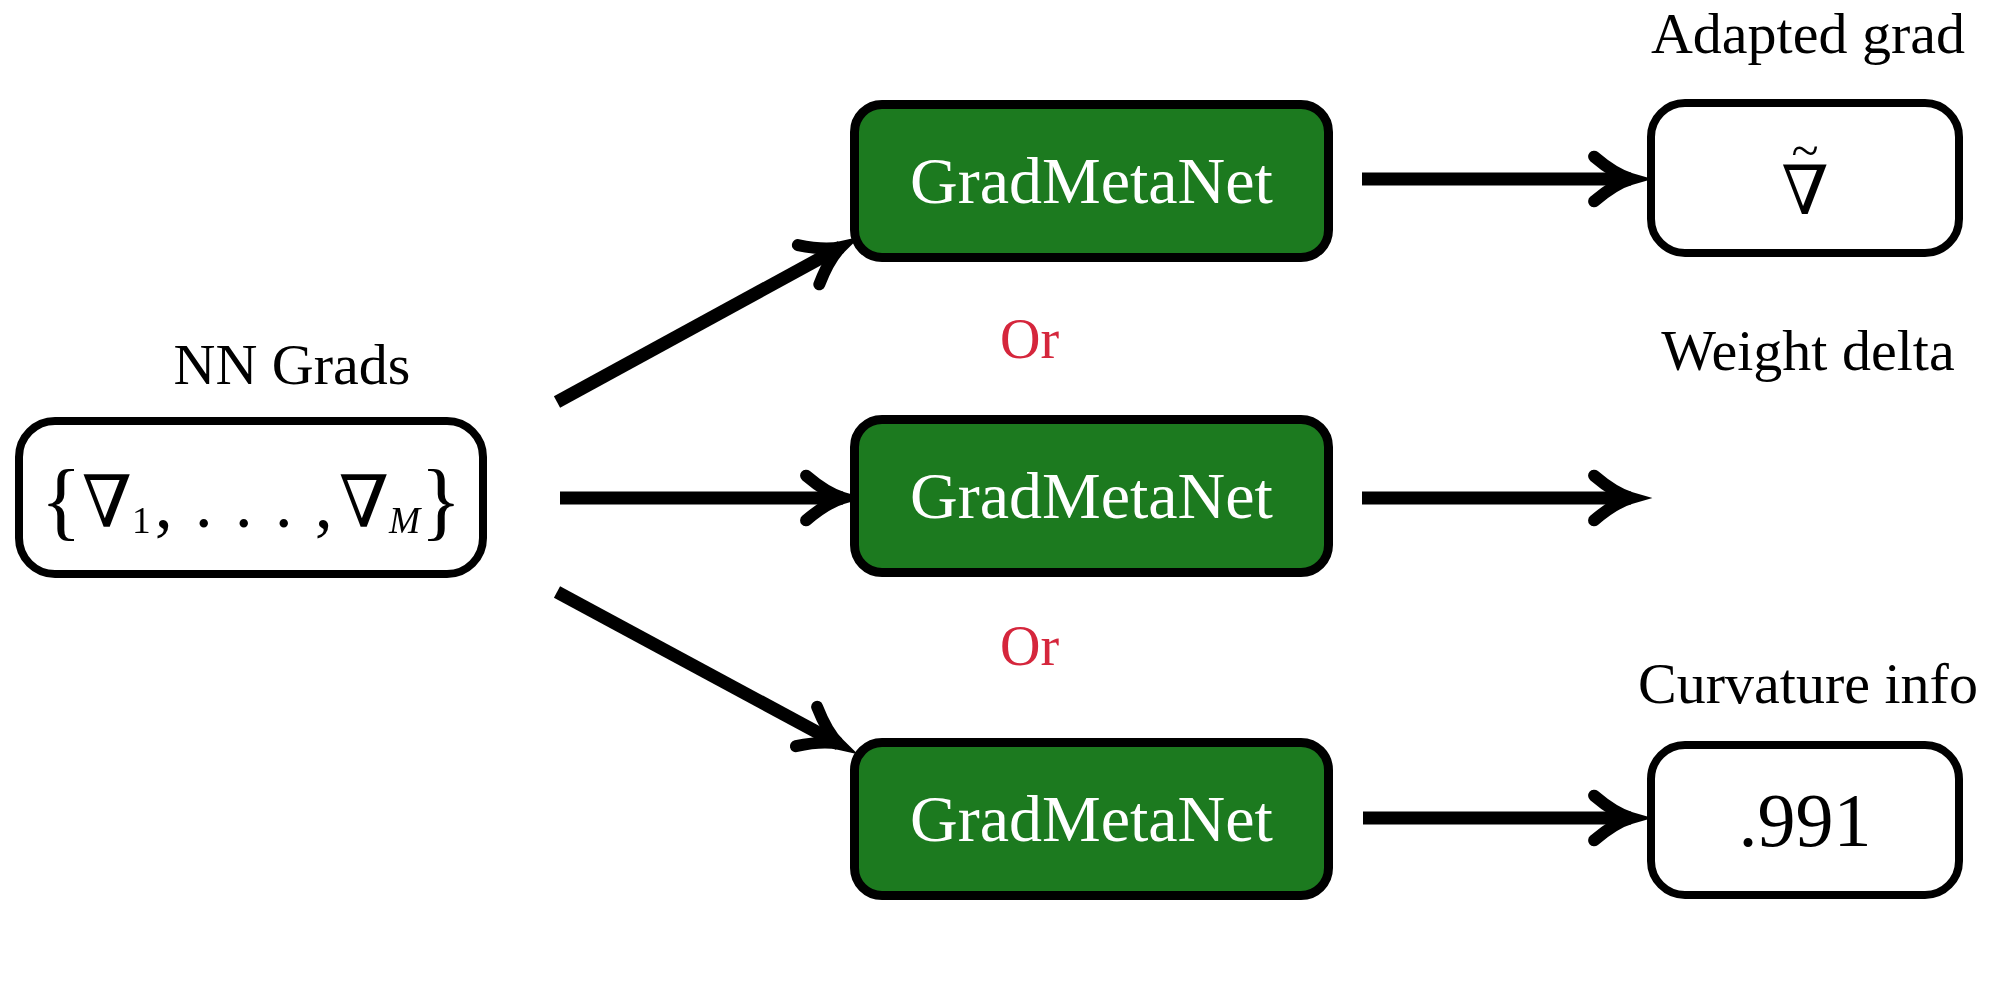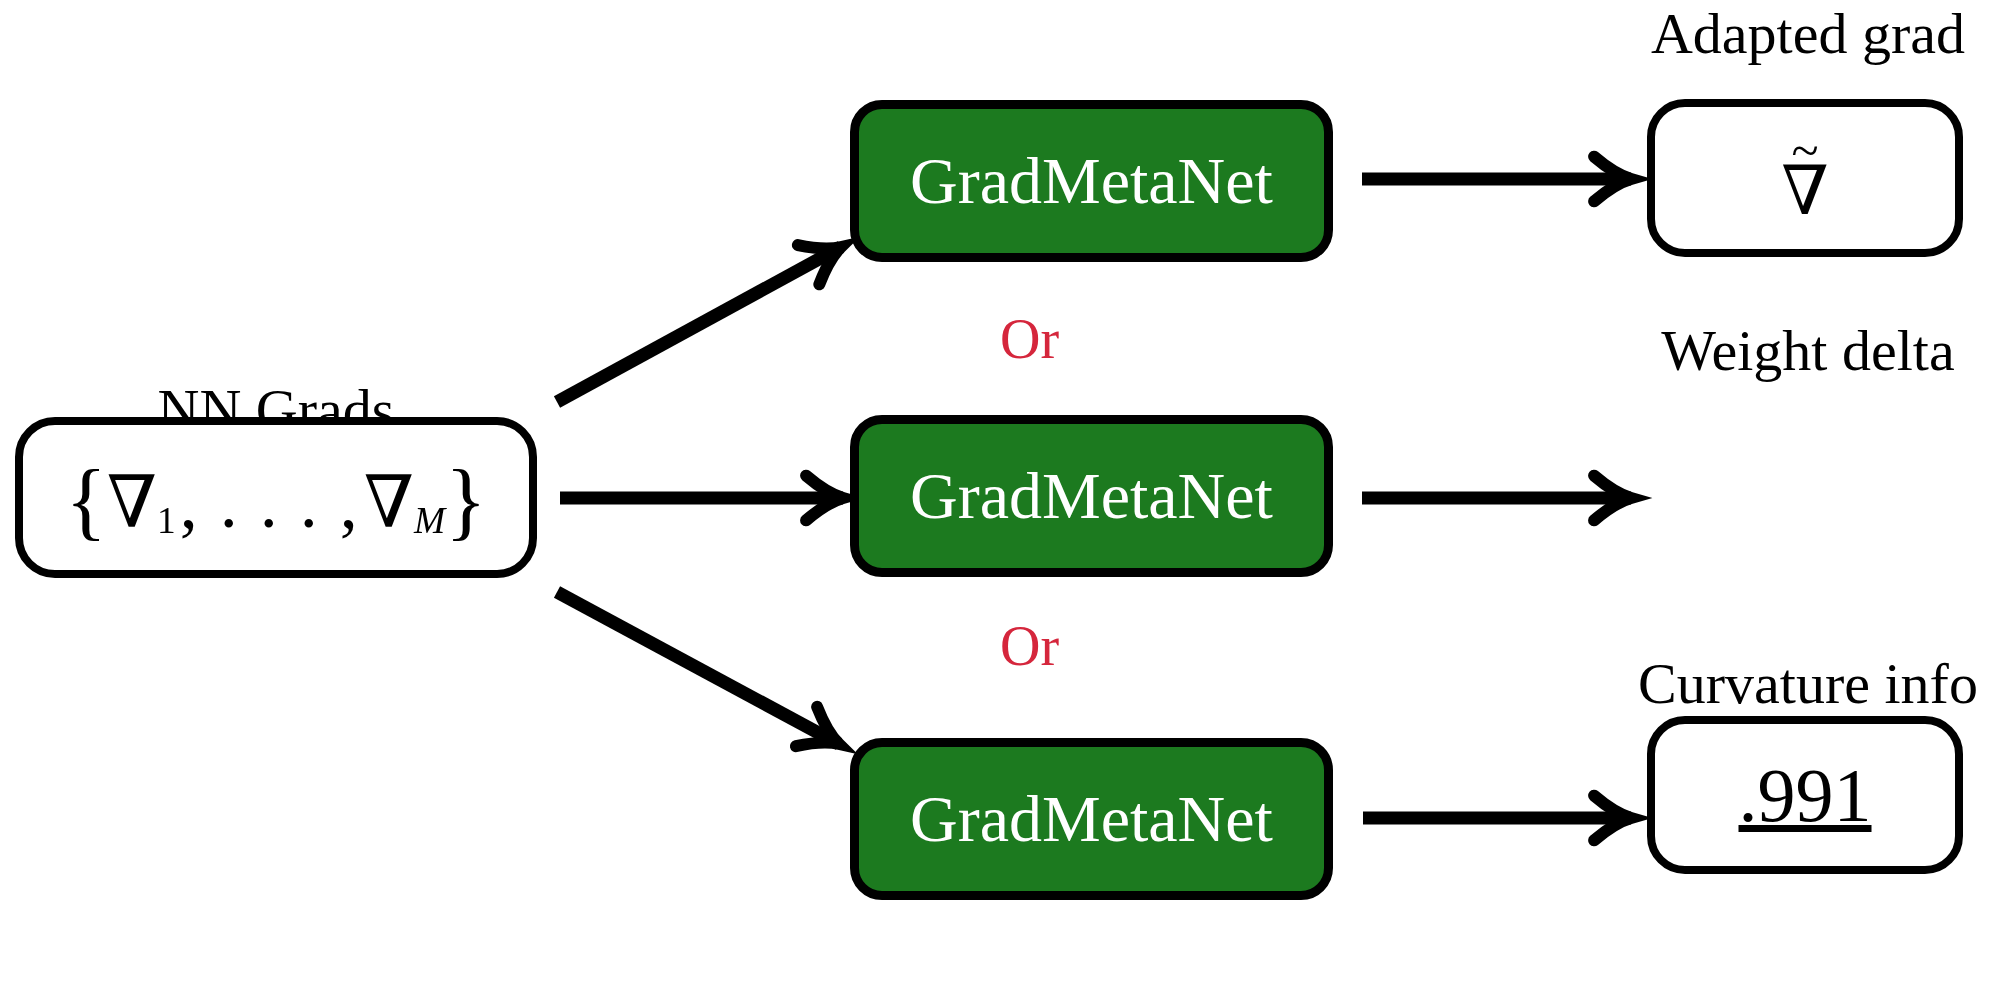--- a/index.html
+++ b/index.html
@@ -20,21 +20,21 @@
   .abs{position:absolute;}
 
   
   .caption{
     font-size:58px;line-height:1.1;
     text-align:center;white-space:nowrap;
   }
 
   
   .input-box{
-    left:15px;top:417px;width:522px;height:161px;
+    left:15px;top:417px;width:472px;height:161px;
     border:8px solid var(--ink);border-radius:40px;
     background:var(--paper);
     display:flex;align-items:center;justify-content:center;
   }
   .formula{font-size:72px;line-height:1;white-space:nowrap;}
   .formula .brace{font-size:86px;position:relative;top:2px;}
   .formula .sub{font-size:52%;vertical-align:-16%;}
   .formula .it{font-style:italic;}
   .formula .mid{letter-spacing:2px;padding:0 4px;}
 
@@ -88,21 +88,21 @@
       </marker>
     </defs>
     <line x1="557" y1="402" x2="841" y2="247" stroke="#000" stroke-width="13" marker-end="url(#ah)"></line>
     <line x1="560" y1="498" x2="843" y2="498" stroke="#000" stroke-width="13" marker-end="url(#ah)"></line>
     <line x1="557" y1="592" x2="839" y2="744" stroke="#000" stroke-width="13" marker-end="url(#ah)"></line>
     <line x1="1362" y1="179" x2="1631" y2="179" stroke="#000" stroke-width="13" marker-end="url(#ah)"></line>
     <line x1="1362" y1="498" x2="1631" y2="498" stroke="#000" stroke-width="13" marker-end="url(#ah)"></line>
     <line x1="1363" y1="818" x2="1631" y2="818" stroke="#000" stroke-width="13" marker-end="url(#ah)"></line>
   </svg>
 
-  <div class="abs caption" style="left:15px;top:333px;width:522px;margin-top:45px;">NN Grads</div>
+  <div class="abs caption" style="left:31px;top:333px;width:522px;">NN Grads</div>
 
   <div class="abs input-box">
     <span class="formula"><span class="brace">{</span><span>∇</span><span class="sub">1</span><span class="mid">, . . . ,</span><span>∇</span><span class="sub it">M</span><span class="brace">}</span></span>
   </div>
 
   <div class="abs gmn" style="top:100px;">
     <span>GradMetaNet</span>
   </div>
   <div class="abs gmn" style="top:415px;">
     <span>GradMetaNet</span>
@@ -118,17 +118,17 @@
   <div class="abs out-box" style="top:99px;">
     <span class="tilde-nabla">
       <span class="tilde">~</span>
       <span class="nabla">∇</span>
     </span>
   </div>
 
   <div class="abs caption out-caption" style="top:319px;">Weight delta</div>
 
   <div class="abs caption out-caption" style="top:652px;">Curvature info</div>
-  <div class="abs out-box" style="top:716px;text-decoration:underline;">
+  <div class="abs out-box" style="top:741px;">
     <span class="num-value">.991</span>
   </div>
 
 </div>
 
 </body></html>

